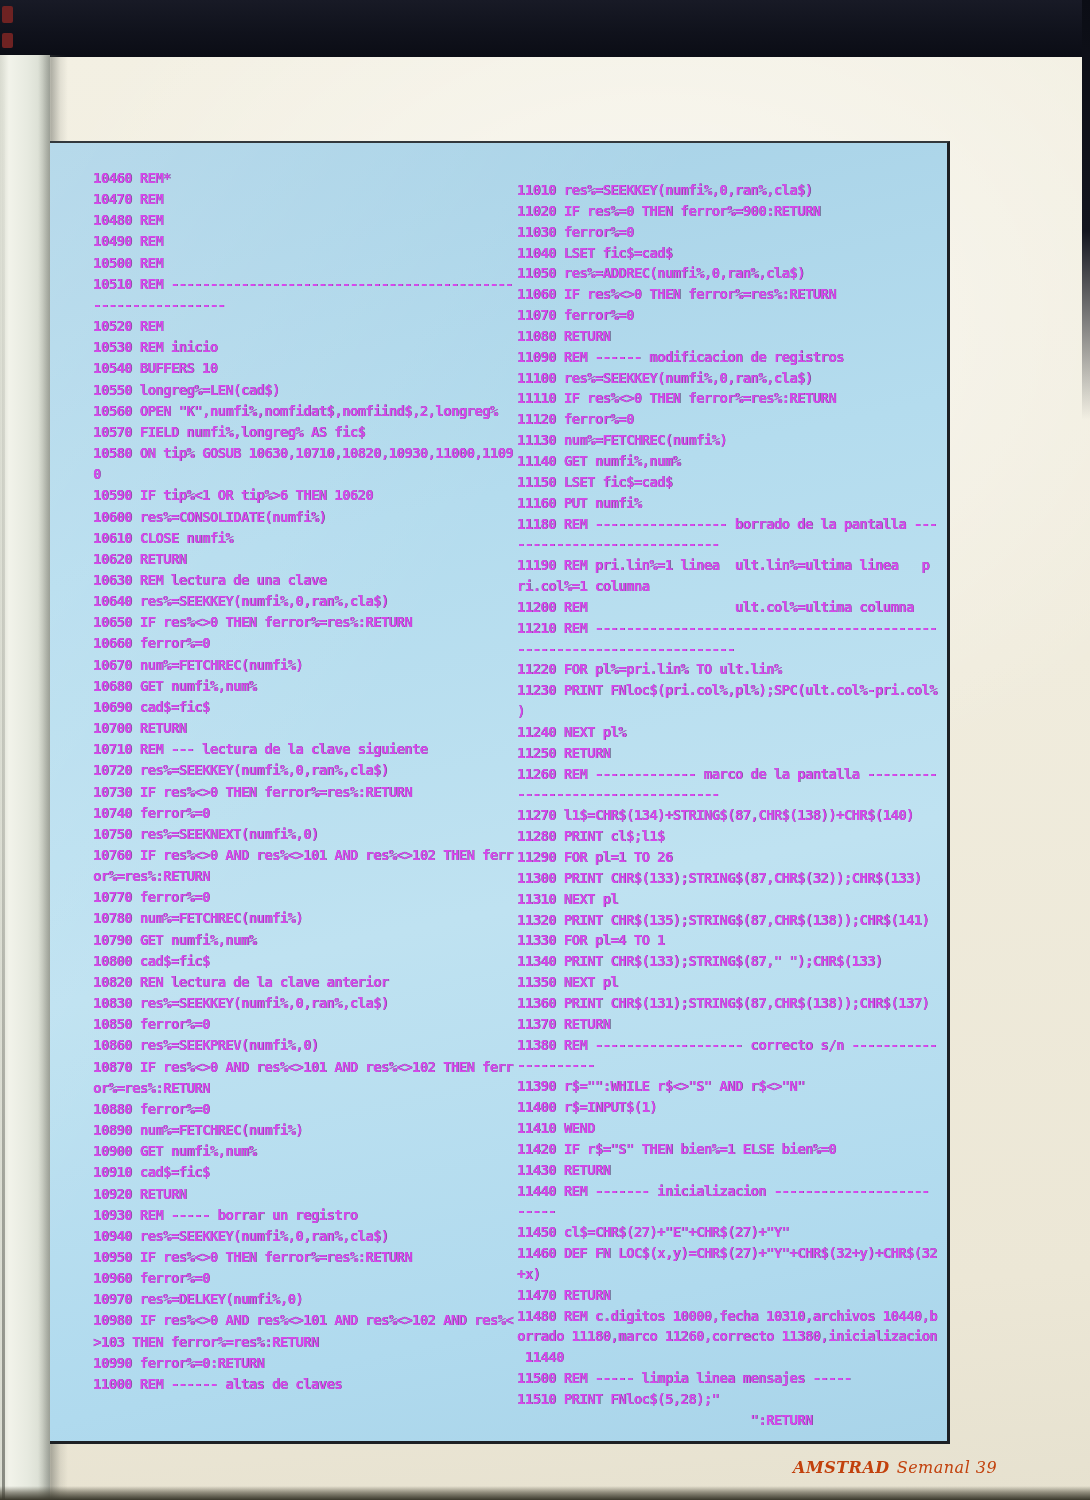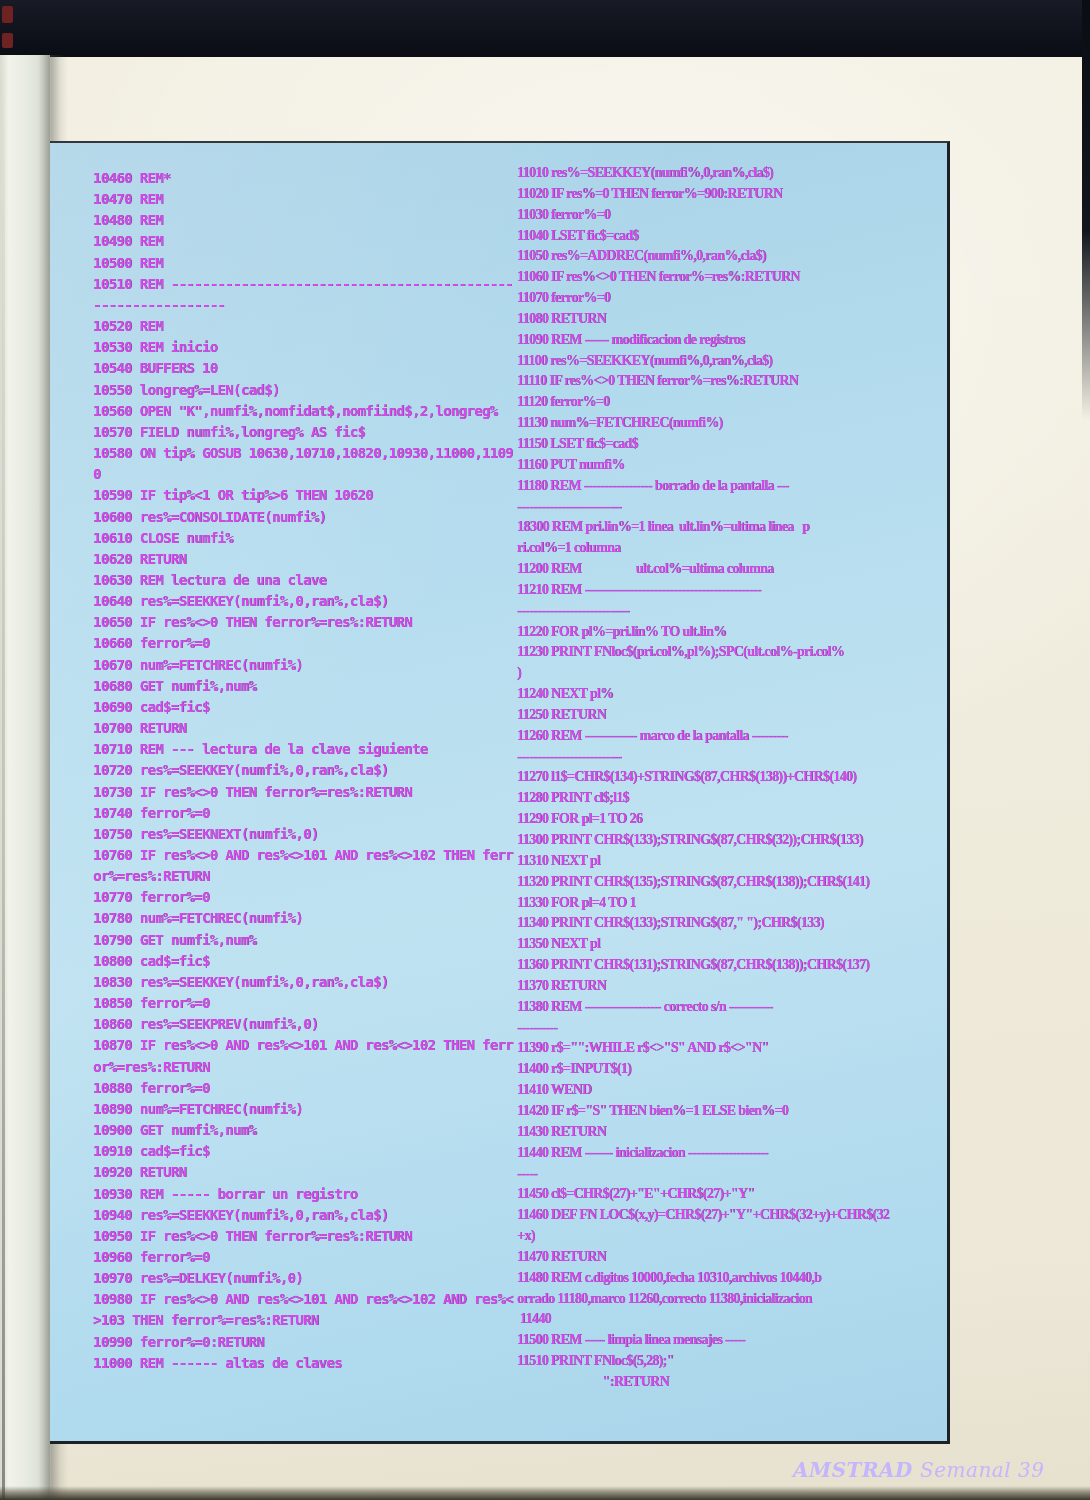--- a/index.html
+++ b/index.html
@@ -69,28 +69,28 @@
 
   .col{
     position:absolute;
     font-family:"DejaVu Sans Mono", monospace;
     font-size:14px;font-weight:bold;
     letter-spacing:-0.65px;
     color:#d946ef;
     text-shadow:0.35px 0 0 rgba(27,39,51,.75);
   }
   .col-left {left:93px; top:168px; line-height:21.15px;}
-  .col-right{left:517px;top:163px; line-height:20.85px;font-family:Liberation Serif, serif;}
+  .col-right{left:517px;top:180px; line-height:20.85px;}
   .code-line{white-space:pre;height:inherit;}
 
   
   .footer{
     position:absolute;left:793px;top:1458px;
     font-family:"DejaVu Serif", serif;
-    font-size:20px;color:#c4b5fd;letter-spacing:.5px;
+    font-size:16px;color:#c2410c;letter-spacing:.5px;
     white-space:nowrap;
   }
   .footer .brand{font-weight:bold;font-style:italic;}
   .footer .issue{font-style:italic;margin-left:7px;}
 </style>
 </head>
 <body>
 
 <div class="scan">
 
@@ -138,20 +138,21 @@
       <div class="code-line">10720 res%=SEEKKEY(numfi%,0,ran%,cla$)</div>
       <div class="code-line">10730 IF res%&lt;&gt;0 THEN ferror%=res%:RETURN</div>
       <div class="code-line">10740 ferror%=0</div>
       <div class="code-line">10750 res%=SEEKNEXT(numfi%,0)</div>
       <div class="code-line">10760 IF res%&lt;&gt;0 AND res%&lt;&gt;101 AND res%&lt;&gt;102 THEN ferr</div>
       <div class="code-line">or%=res%:RETURN</div>
       <div class="code-line">10770 ferror%=0</div>
       <div class="code-line">10780 num%=FETCHREC(numfi%)</div>
       <div class="code-line">10790 GET numfi%,num%</div>
       <div class="code-line">10800 cad$=fic$</div>
+      <div class="code-line">10820 REN lectura de la clave anterior</div>
       <div class="code-line">10830 res%=SEEKKEY(numfi%,0,ran%,cla$)</div>
       <div class="code-line">10850 ferror%=0</div>
       <div class="code-line">10860 res%=SEEKPREV(numfi%,0)</div>
       <div class="code-line">10870 IF res%&lt;&gt;0 AND res%&lt;&gt;101 AND res%&lt;&gt;102 THEN ferr</div>
       <div class="code-line">or%=res%:RETURN</div>
       <div class="code-line">10880 ferror%=0</div>
       <div class="code-line">10890 num%=FETCHREC(numfi%)</div>
       <div class="code-line">10900 GET numfi%,num%</div>
       <div class="code-line">10910 cad$=fic$</div>
       <div class="code-line">10920 RETURN</div>
@@ -173,25 +174,26 @@
       <div class="code-line">11040 LSET fic$=cad$</div>
       <div class="code-line">11050 res%=ADDREC(numfi%,0,ran%,cla$)</div>
       <div class="code-line">11060 IF res%&lt;&gt;0 THEN ferror%=res%:RETURN</div>
       <div class="code-line">11070 ferror%=0</div>
       <div class="code-line">11080 RETURN</div>
       <div class="code-line">11090 REM ------ modificacion de registros</div>
       <div class="code-line">11100 res%=SEEKKEY(numfi%,0,ran%,cla$)</div>
       <div class="code-line">11110 IF res%&lt;&gt;0 THEN ferror%=res%:RETURN</div>
       <div class="code-line">11120 ferror%=0</div>
       <div class="code-line">11130 num%=FETCHREC(numfi%)</div>
+      <div class="code-line">11140 GET numfi%,num%</div>
       <div class="code-line">11150 LSET fic$=cad$</div>
       <div class="code-line">11160 PUT numfi%</div>
       <div class="code-line">11180 REM ----------------- borrado de la pantalla ---</div>
       <div class="code-line">--------------------------</div>
-      <div class="code-line">18300 REM pri.lin%=1 linea  ult.lin%=ultima linea   p</div>
+      <div class="code-line">11190 REM pri.lin%=1 linea  ult.lin%=ultima linea   p</div>
       <div class="code-line">ri.col%=1 columna</div>
       <div class="code-line">11200 REM                   ult.col%=ultima columna</div>
       <div class="code-line">11210 REM --------------------------------------------</div>
       <div class="code-line">----------------------------</div>
       <div class="code-line">11220 FOR pl%=pri.lin% TO ult.lin%</div>
       <div class="code-line">11230 PRINT FNloc$(pri.col%,pl%);SPC(ult.col%-pri.col%</div>
       <div class="code-line">)</div>
       <div class="code-line">11240 NEXT pl%</div>
       <div class="code-line">11250 RETURN</div>
       <div class="code-line">11260 REM ------------- marco de la pantalla ---------</div>

